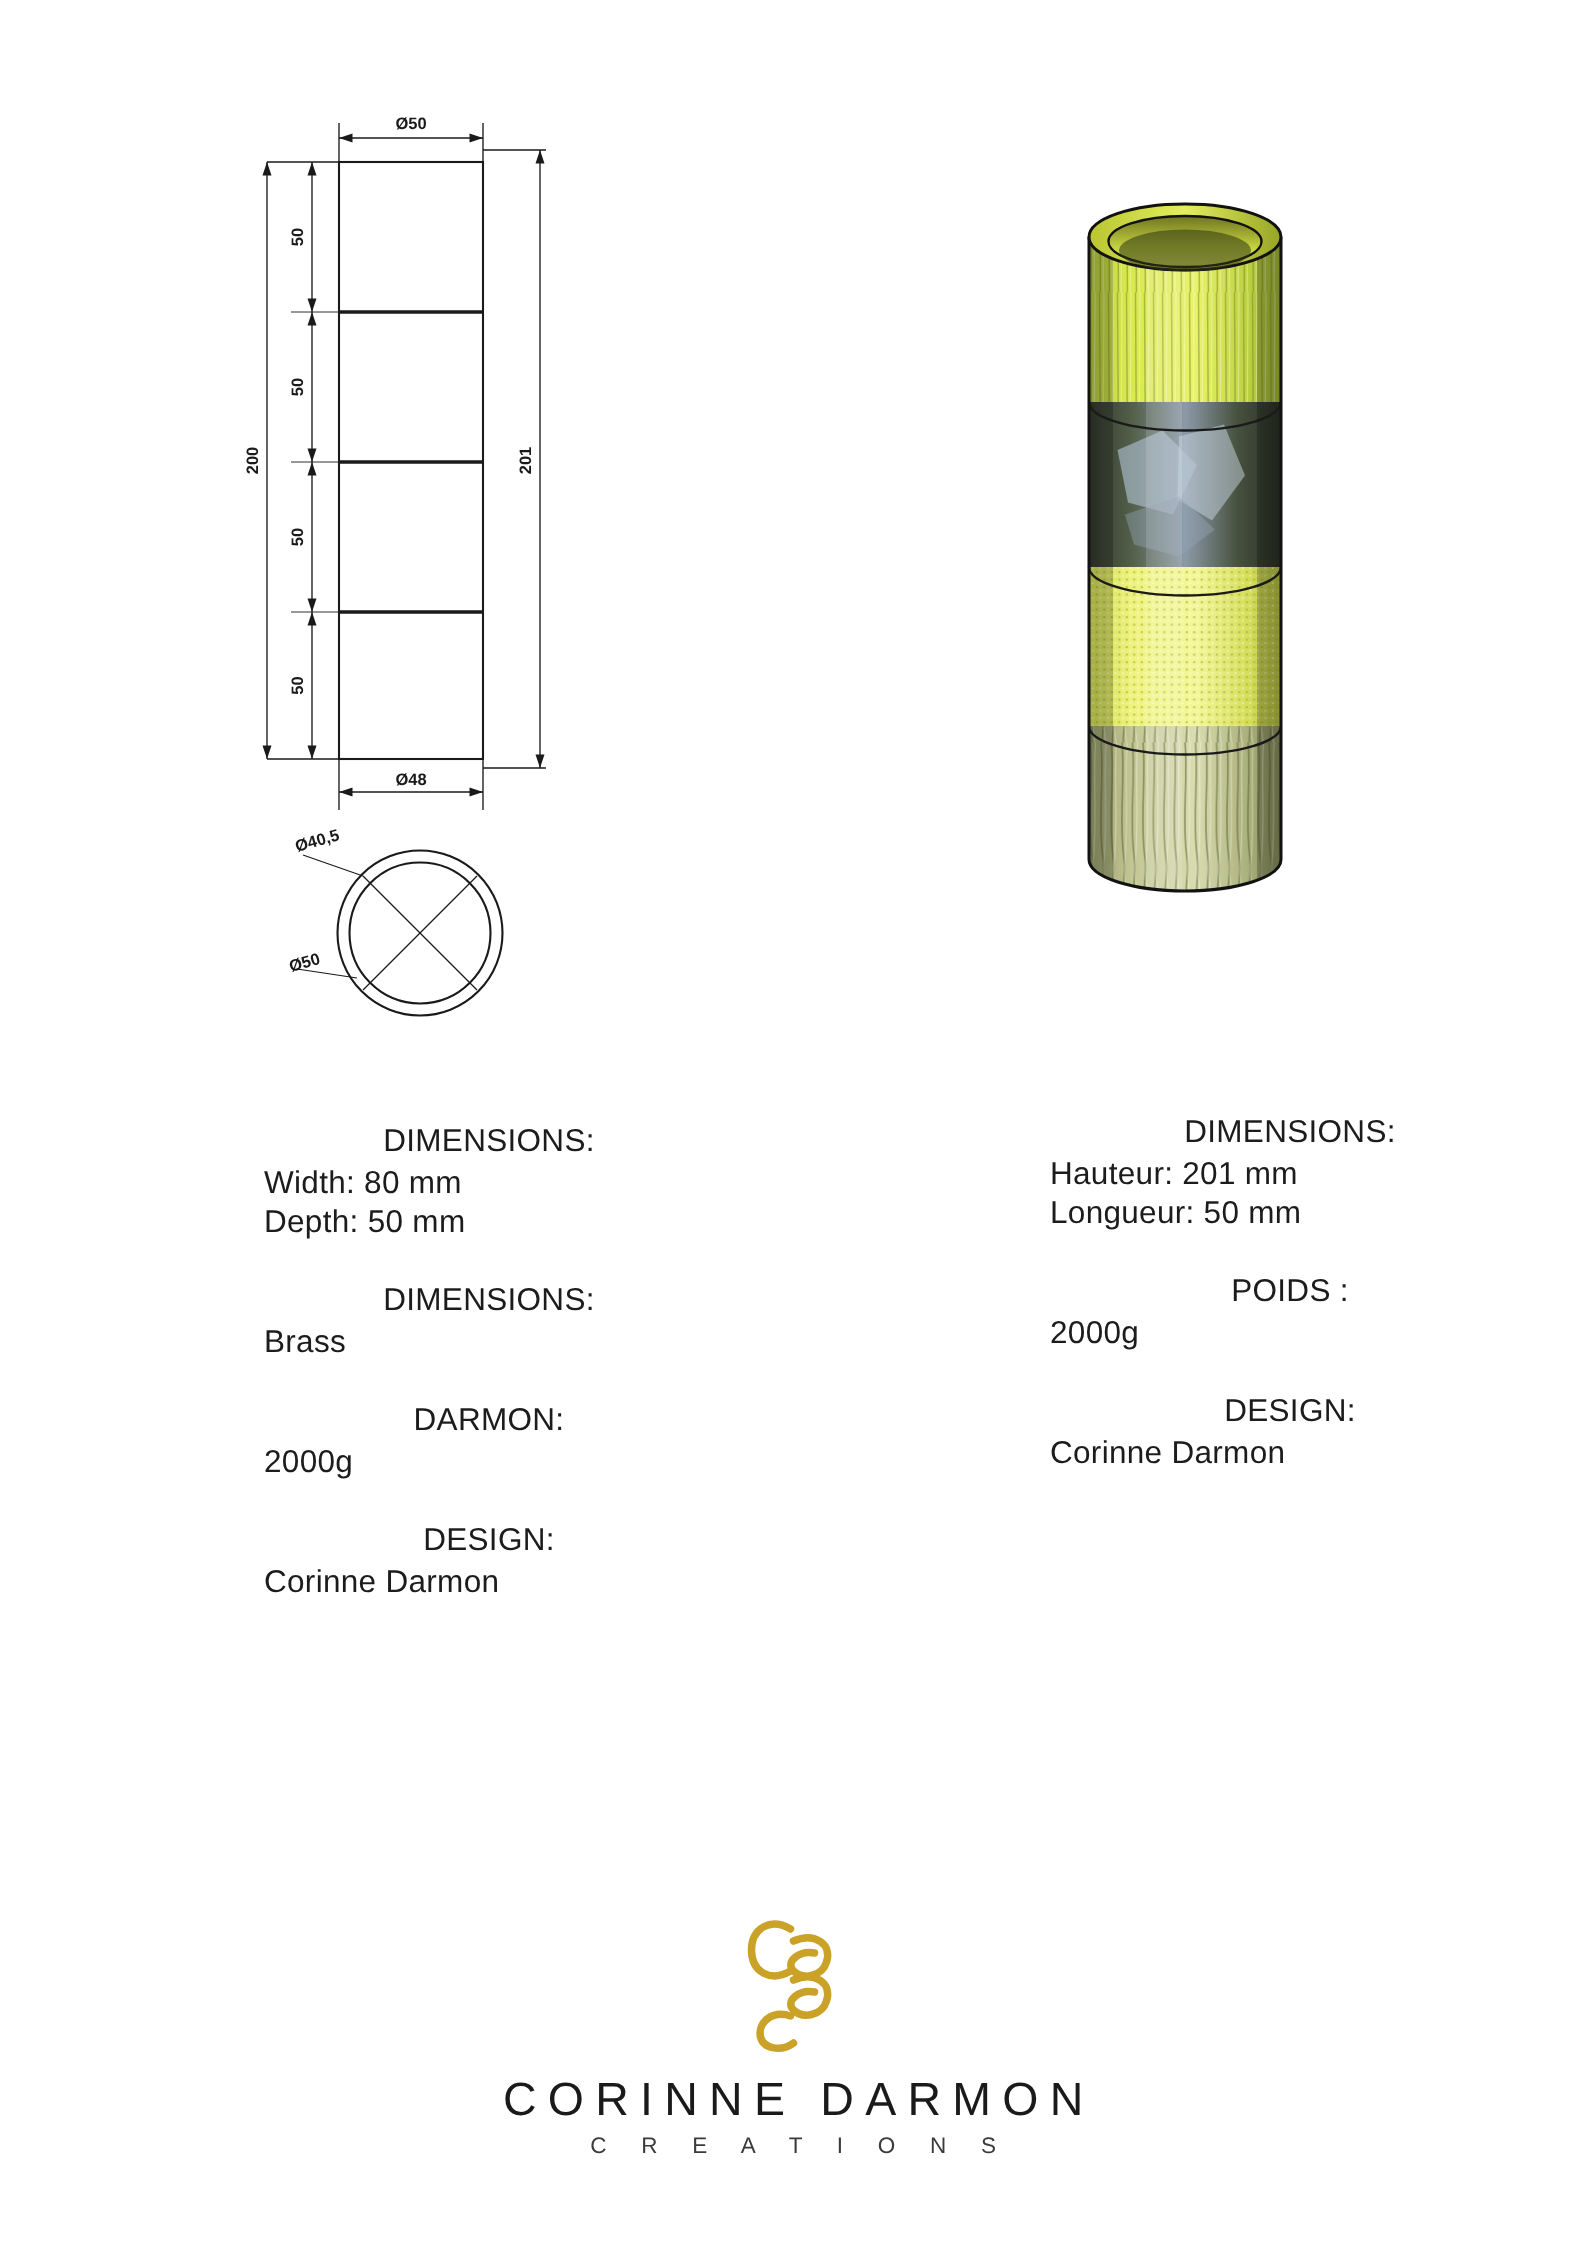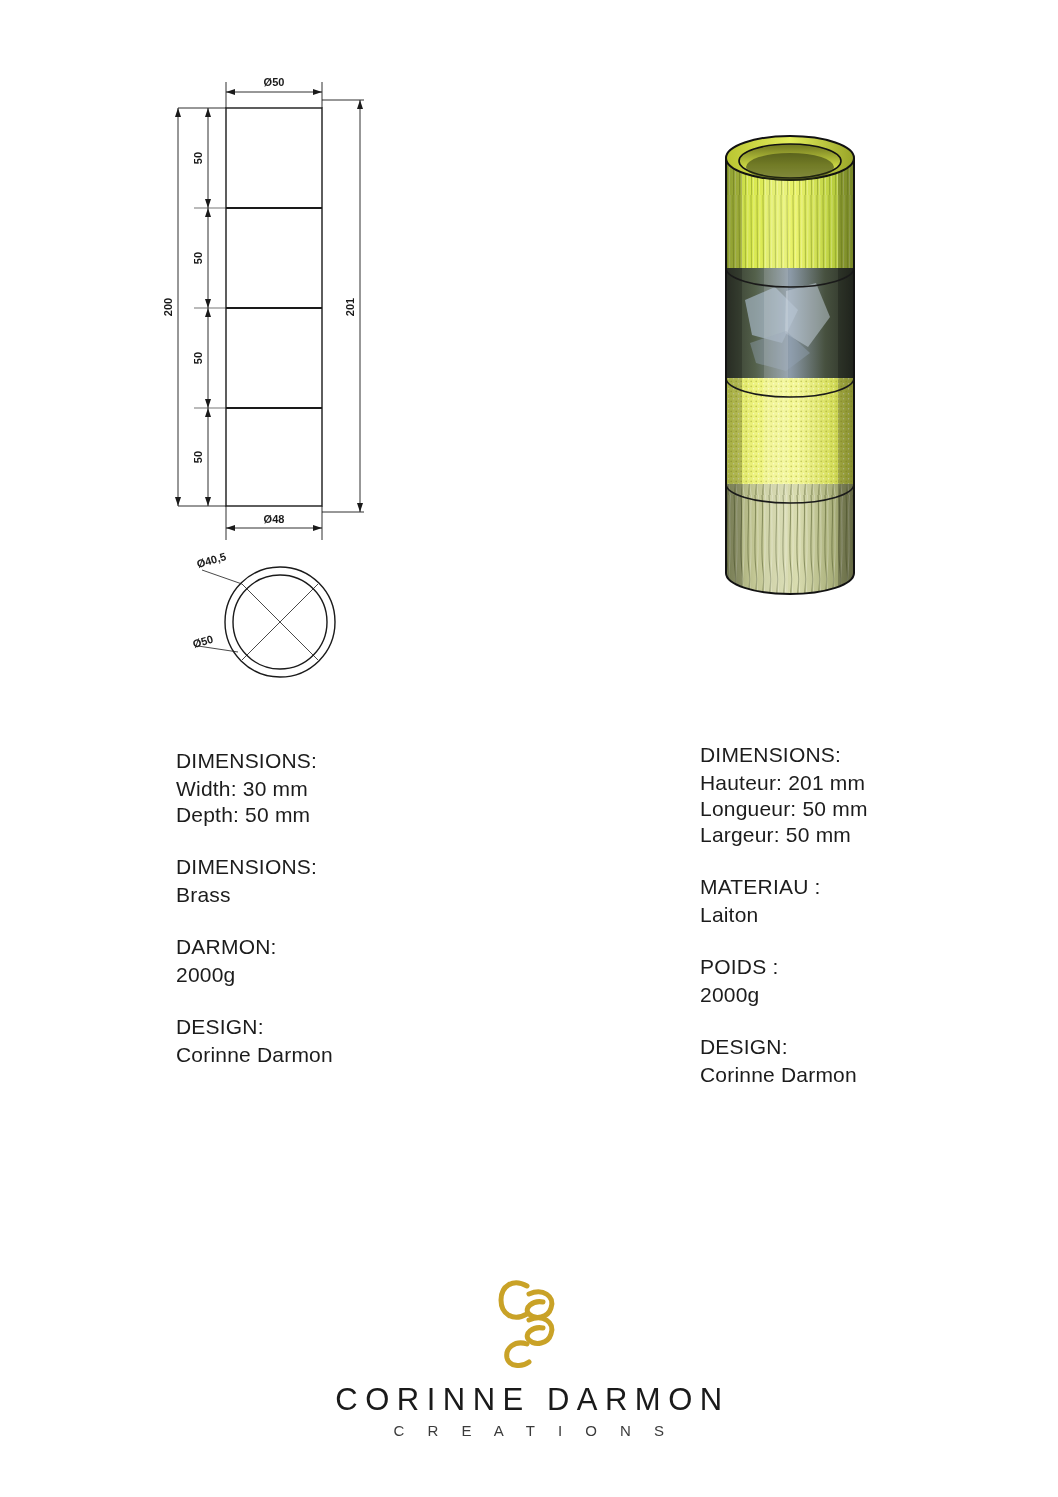--- a/index.html
+++ b/index.html
@@ -46,20 +46,21 @@
   }
   .spec-col.left  { left: 176px; top: 748px; width: 300px; }
   .spec-col.right { left: 700px; top: 742px; width: 320px; }
 
   .spec-group { margin-bottom: 26px; }
   .spec-group:last-child { margin-bottom: 4px; }
   .spec-head {
     margin: 0 0 2px 0;
     font-weight: 400;
     font-size: 21px;
+    text-align: center;
   }
   .spec-line {
     margin: 0;
     font-size: 21px;
   }
 
   
   .footer {
     position: absolute;
     left: 0;
@@ -271,21 +272,21 @@
       <ellipse cx="100" cy="63" rx="64" ry="22" fill="url(#gRim)" stroke="#121212" stroke-width="2"></ellipse>
       <ellipse cx="100" cy="66" rx="51" ry="17" fill="url(#gInner)" stroke="#121212" stroke-width="1.6"></ellipse>
       <ellipse cx="100" cy="72" rx="44" ry="14" fill="#2e3410" opacity="0.55" stroke="none"></ellipse>
     </g>
   </svg>
 </div>
 
 <div class="spec-col left">
   <div class="spec-group">
     <p class="spec-head">DIMENSIONS:</p>
-    <p class="spec-line">Width: 30 mm</p>
+    <p class="spec-line">Width: 80 mm</p>
     <p class="spec-line">Depth: 50 mm</p>
   </div>
   <div class="spec-group">
     <p class="spec-head">DIMENSIONS:</p>
     <p class="spec-line">Brass</p>
   </div>
   <div class="spec-group">
     <p class="spec-head">DARMON:</p>
     <p class="spec-line">2000g</p>
   </div>
@@ -293,25 +294,20 @@
     <p class="spec-head">DESIGN:</p>
     <p class="spec-line">Corinne Darmon</p>
   </div>
 </div>
 
 <div class="spec-col right">
   <div class="spec-group">
     <p class="spec-head">DIMENSIONS:</p>
     <p class="spec-line">Hauteur: 201 mm</p>
     <p class="spec-line">Longueur: 50 mm</p>
-    <p class="spec-line">Largeur: 50 mm</p>
-  </div>
-  <div class="spec-group">
-    <p class="spec-head">MATERIAU :</p>
-    <p class="spec-line">Laiton</p>
   </div>
   <div class="spec-group">
     <p class="spec-head">POIDS :</p>
     <p class="spec-line">2000g</p>
   </div>
   <div class="spec-group">
     <p class="spec-head">DESIGN:</p>
     <p class="spec-line">Corinne Darmon</p>
   </div>
 </div>

